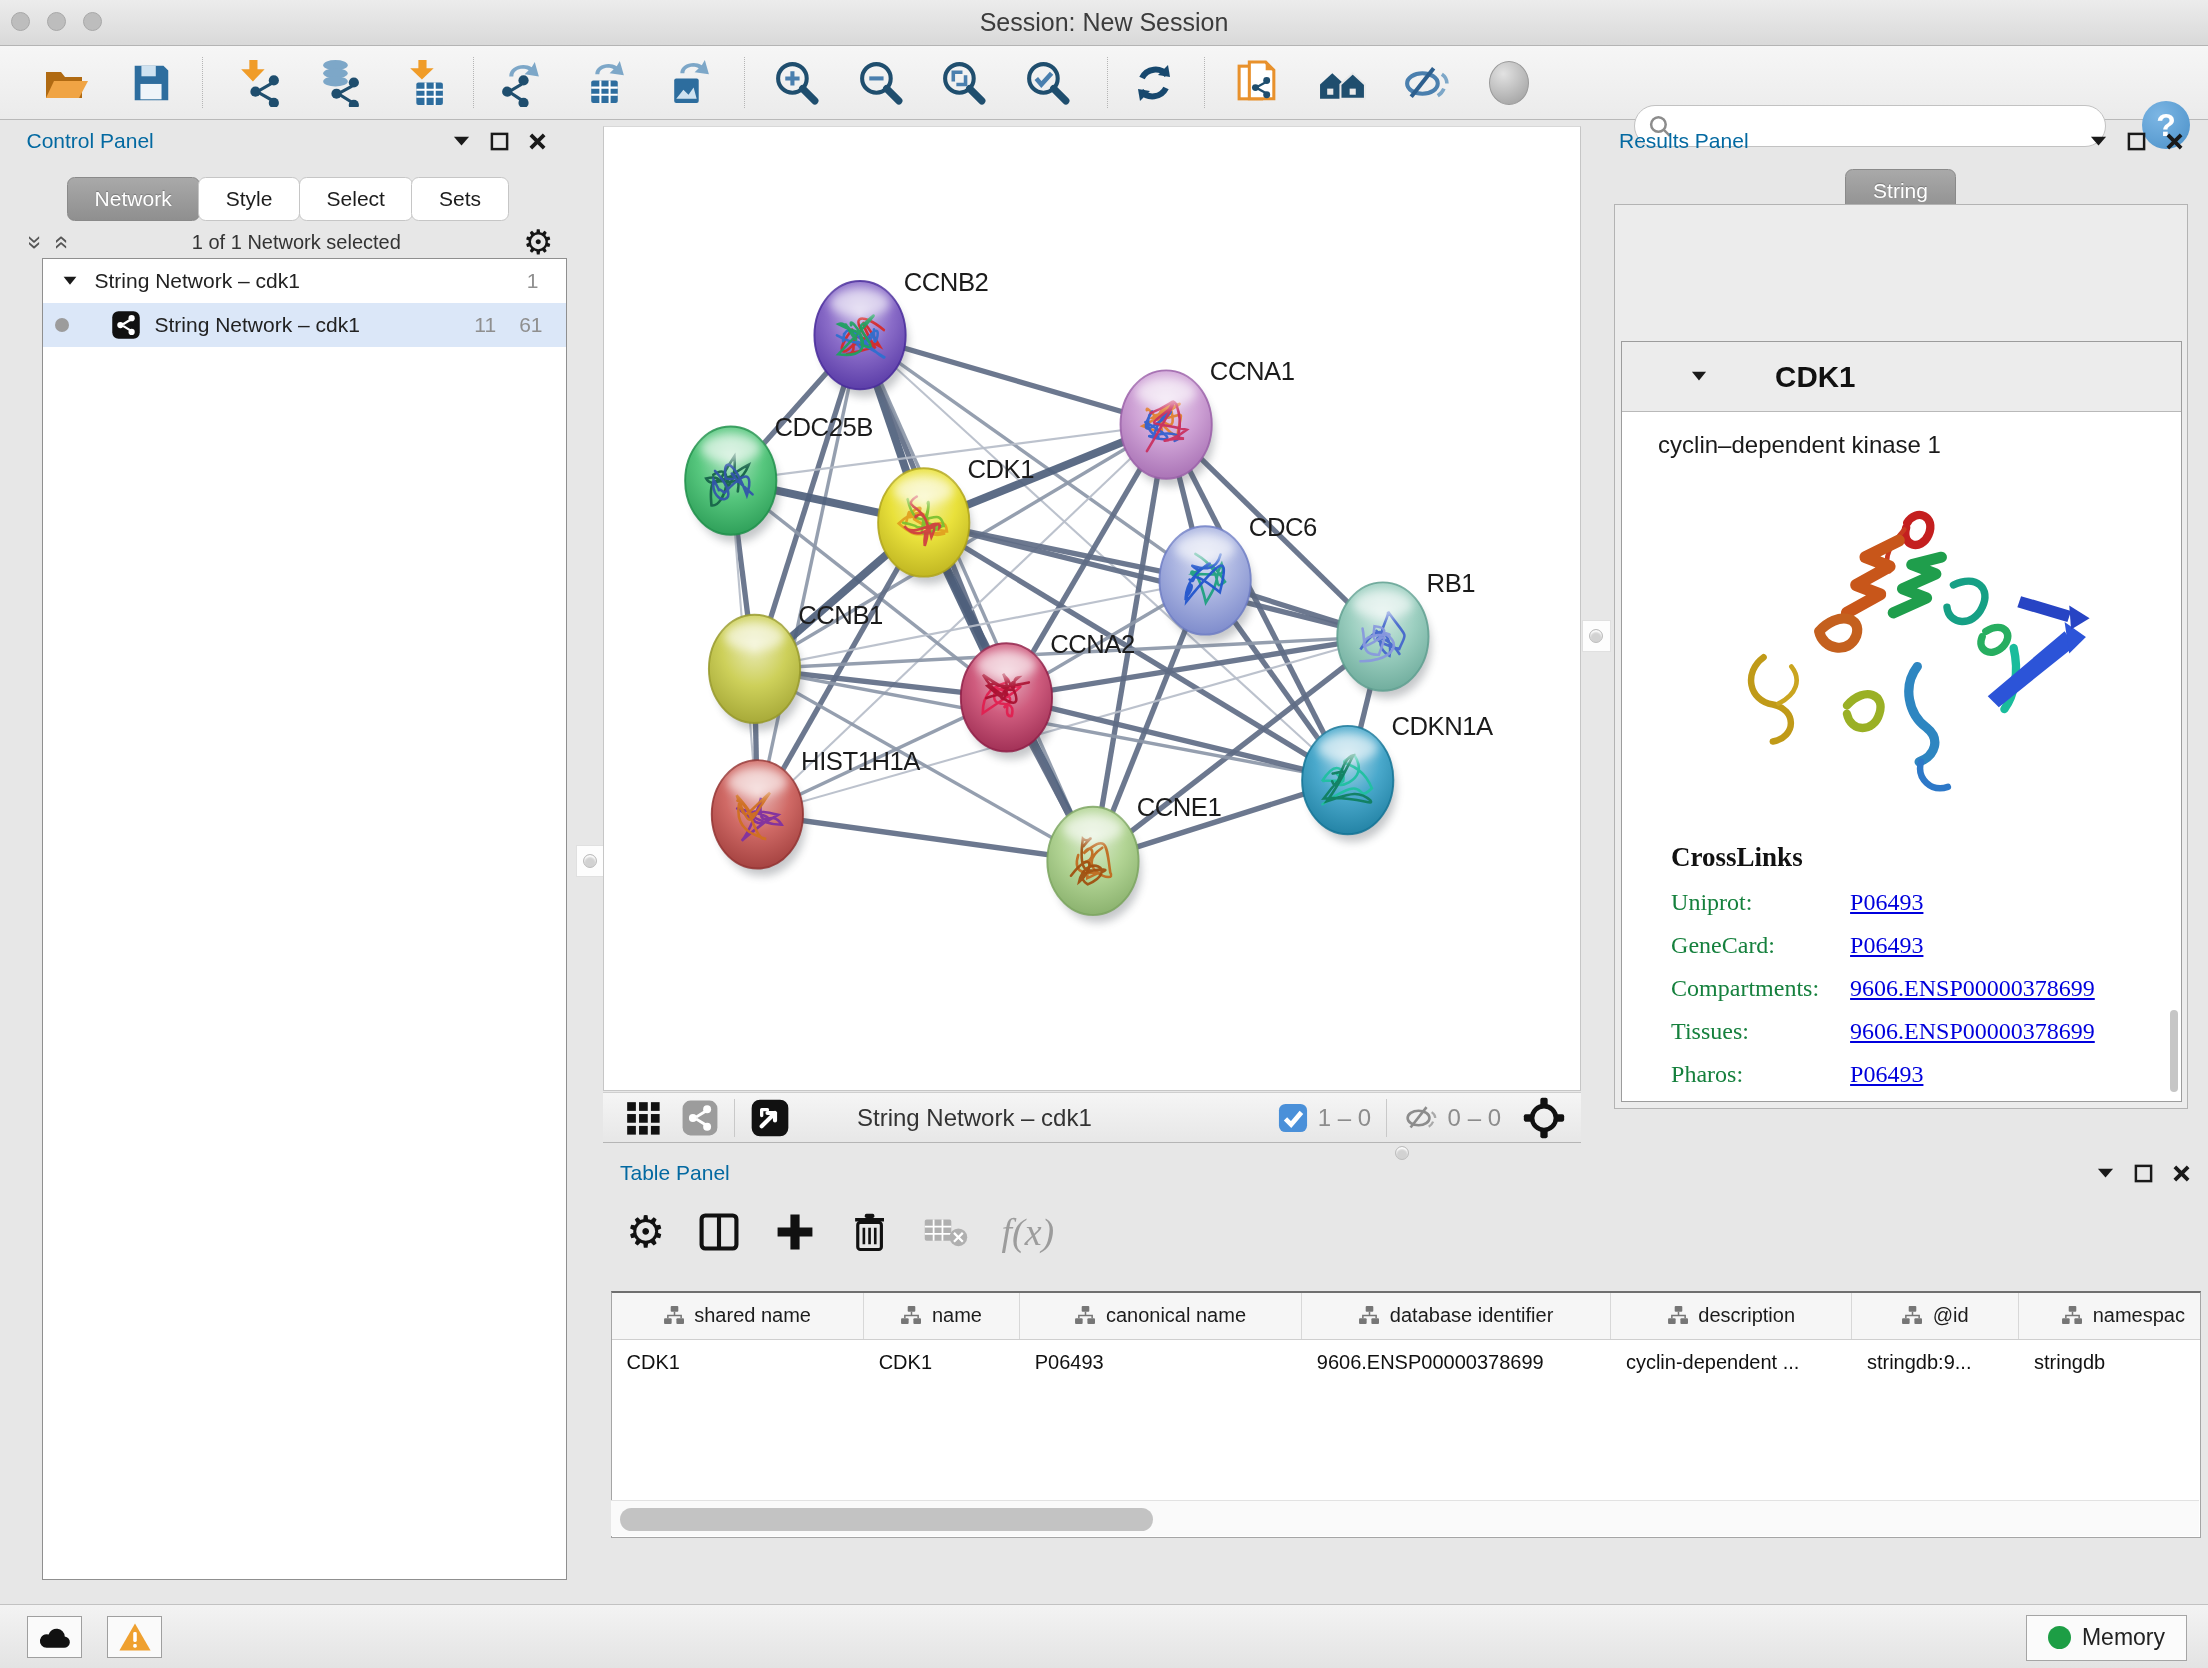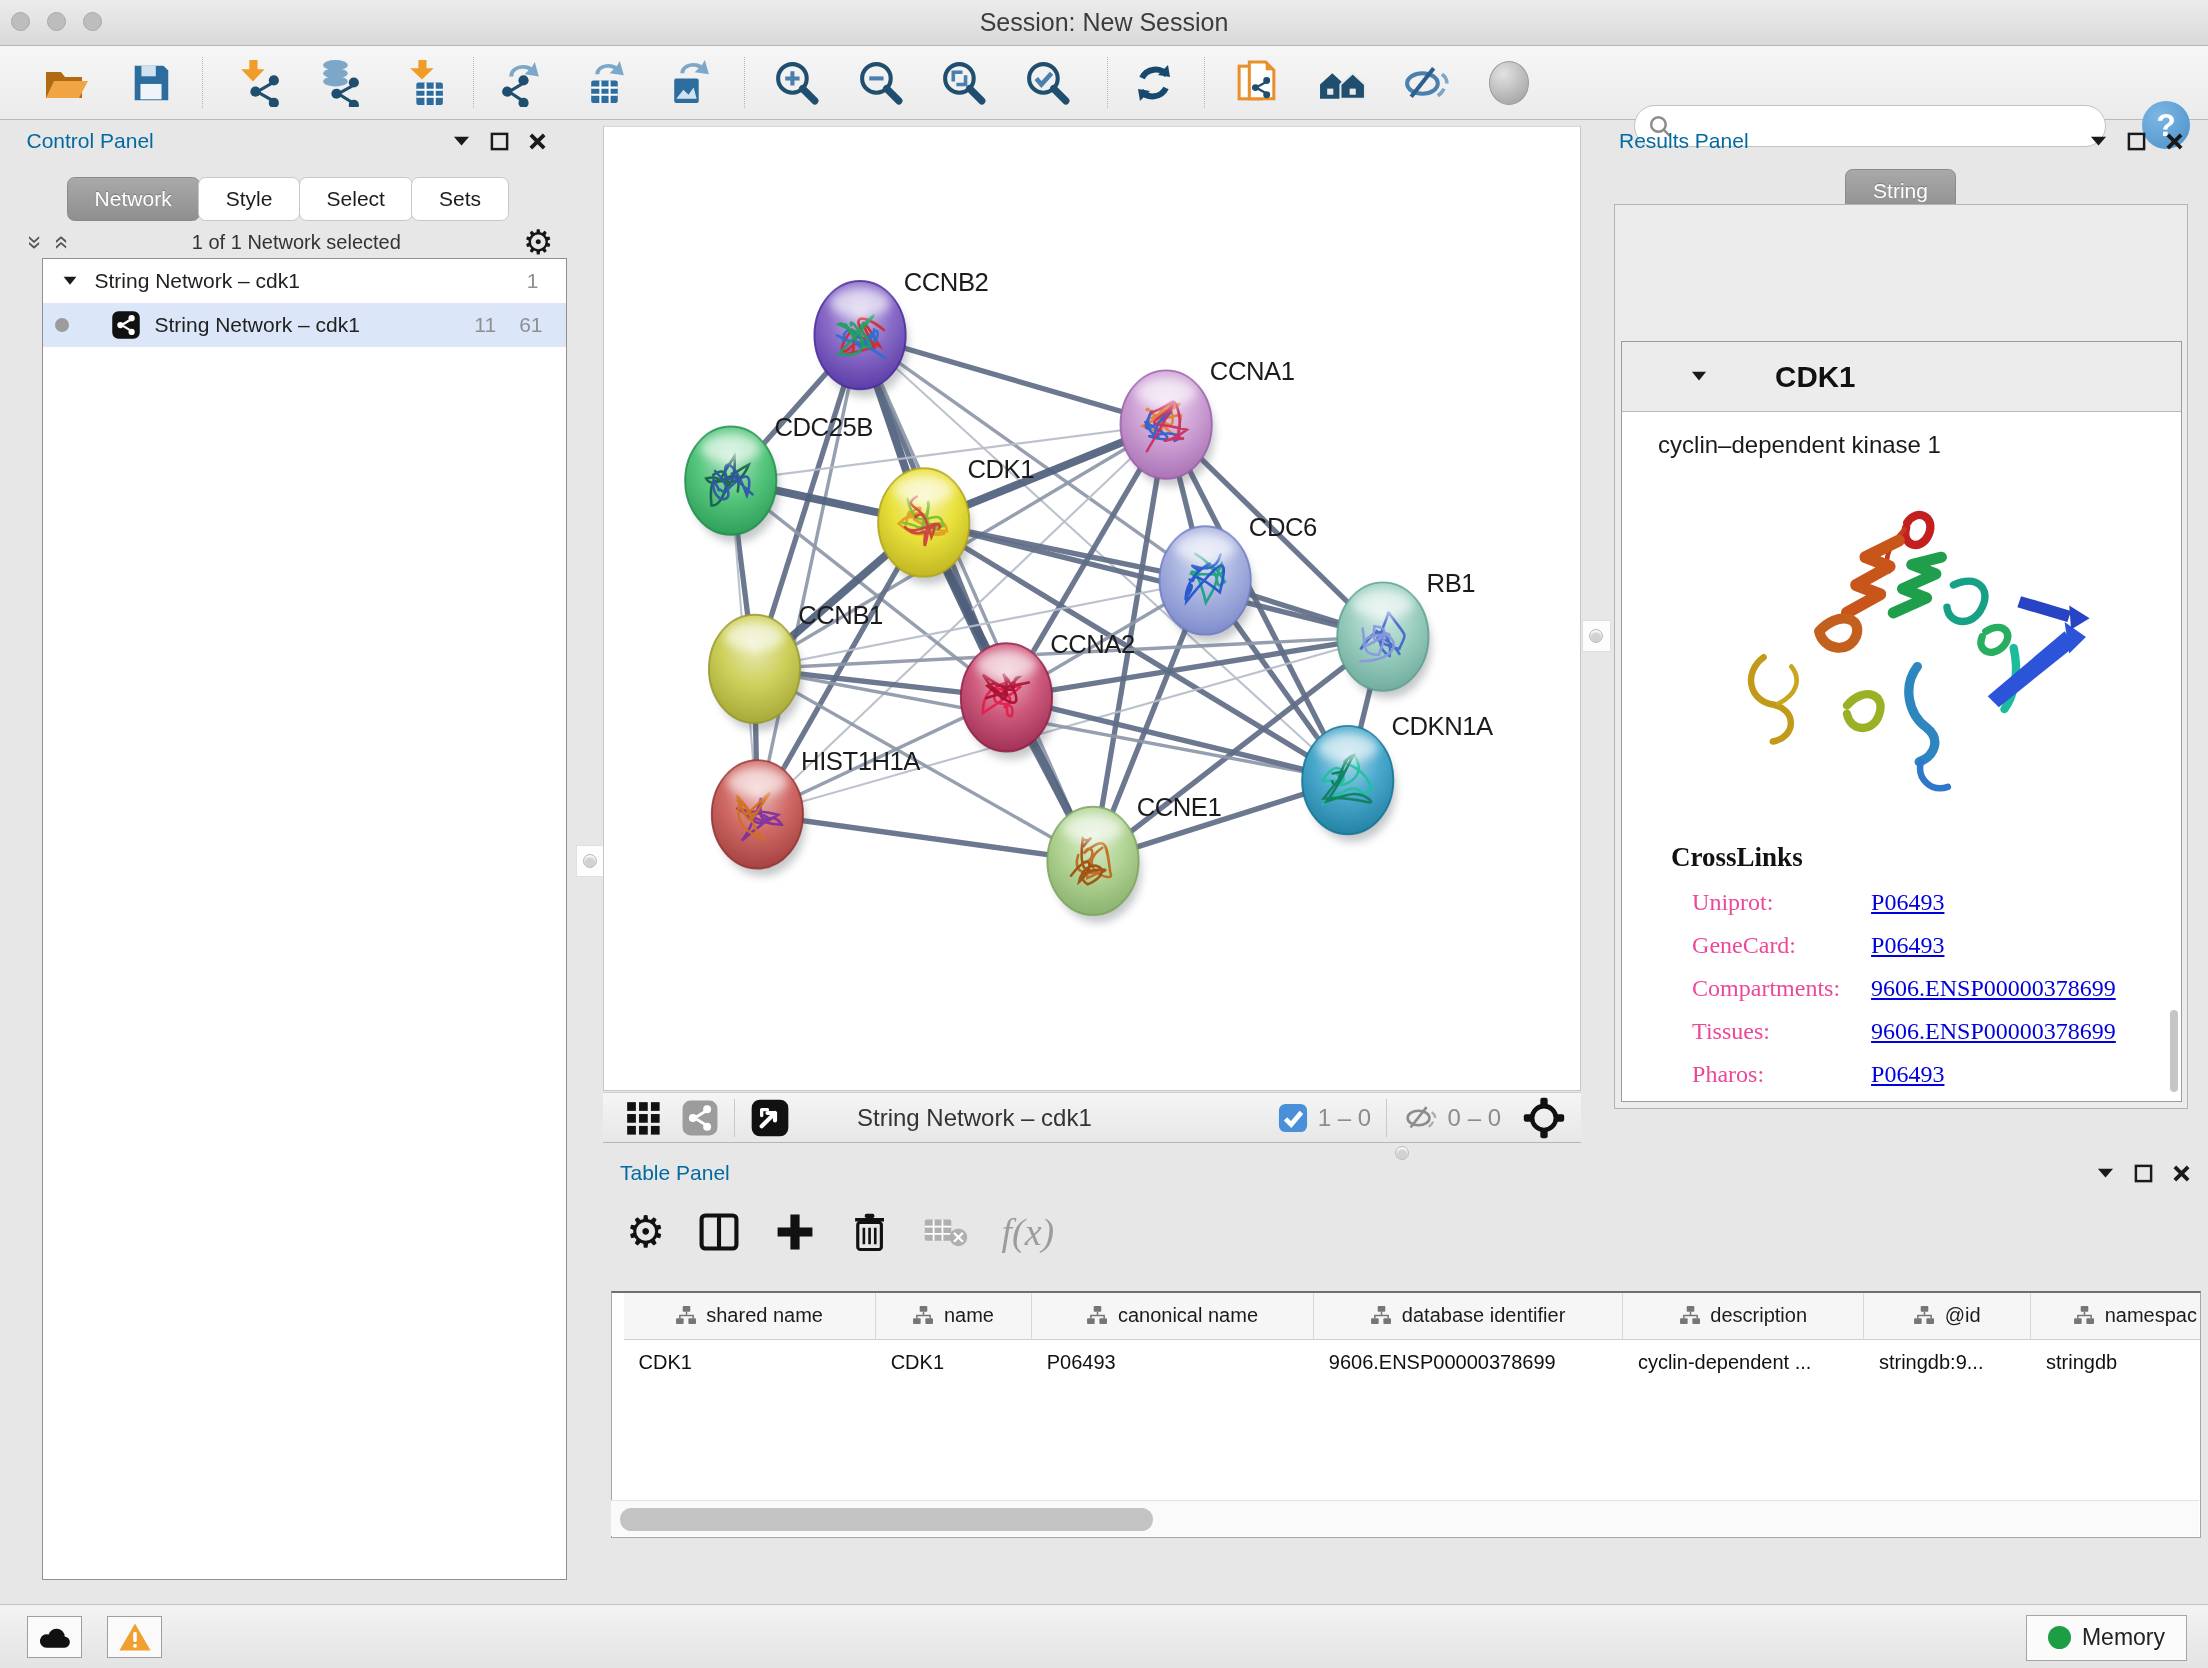--- a/index.html
+++ b/index.html
@@ -71,30 +71,30 @@
     border:1px solid #9c9c9c; background:#fff; }
   #cdk1-head { height:70px; background:#ececec; border-bottom:1px solid #b9b9b9;
     display:flex; align-items:center; }
   #cdk1-head .tri { margin-left:68px; }
   #cdk1-title { font-size:29.5px; font-weight:bold; margin-left:67px; color:#111; }
   #cdk1-desc { font-size:24px; margin:19px 0 0 36px; color:#1a1a1a; }
   #protein-wrap { margin:13.3px 0 0 76px; }
   #crosslinks { font-family:"Liberation Serif", serif; margin-left:49px; margin-top:15px; }
   #cl-header { font-size:27px; font-weight:bold; color:#111; }
   .cl-row { display:flex; font-size:24px; margin-top:16px; }
-  .cl-label { width:179px; margin-left:21px; color:#ec4899; }
+  .cl-label { width:179px; color:#15803d; }
   .cl-value { color:#0000dd; text-decoration:underline; }
   #rp-scrollthumb { position:absolute; right:2.9px; bottom:9.5px; width:8.6px; height:82px;
     background:#c6c6c6; border-radius:4.8px; }
 
   
   #table-panel { left:603px; top:1156px; width:1605px; height:448px; }
   #tp-toolbar { position:absolute; left:23px; top:46px; height:59px; display:flex; align-items:center; gap:32px; }
   #node-table-box { position:absolute; left:7.6px; top:135px; width:1590px; height:247px;
-    background:#fff; border:1px solid #a5a5a5; border-top:2.9px solid #6f6f6f; overflow:hidden;padding-left:12px; }
+    background:#fff; border:1px solid #a5a5a5; border-top:2.9px solid #6f6f6f; overflow:hidden; }
   table { border-collapse:collapse; table-layout:fixed; width:1617px; }
   th { height:46px; background:#f6f6f6; border-bottom:1px solid #cfcfcf; border-right:1px solid #d8d8d8;
     font-size:20px; font-weight:normal; color:#1c1c1c; text-align:center; }
   th .th-inner { display:flex; align-items:center; justify-content:center; gap:9.5px; }
   td { height:46px; font-size:20px; padding-left:15px; color:#111; white-space:nowrap; overflow:hidden; }
   #tp-hscroll { position:absolute; left:7.6px; top:344px; width:1588px; height:36px;
     background:#fafafa; border-top:1px solid #e2e2e2; }
   #tp-hscroll .thumb { position:absolute; left:9.5px; top:6.7px; width:533px; height:23px;
     background:#c3c3c3; border-radius:11.4px; }
   #tp-tabs { position:absolute; left:0; top:388px; width:100%; display:flex; justify-content:center; }

